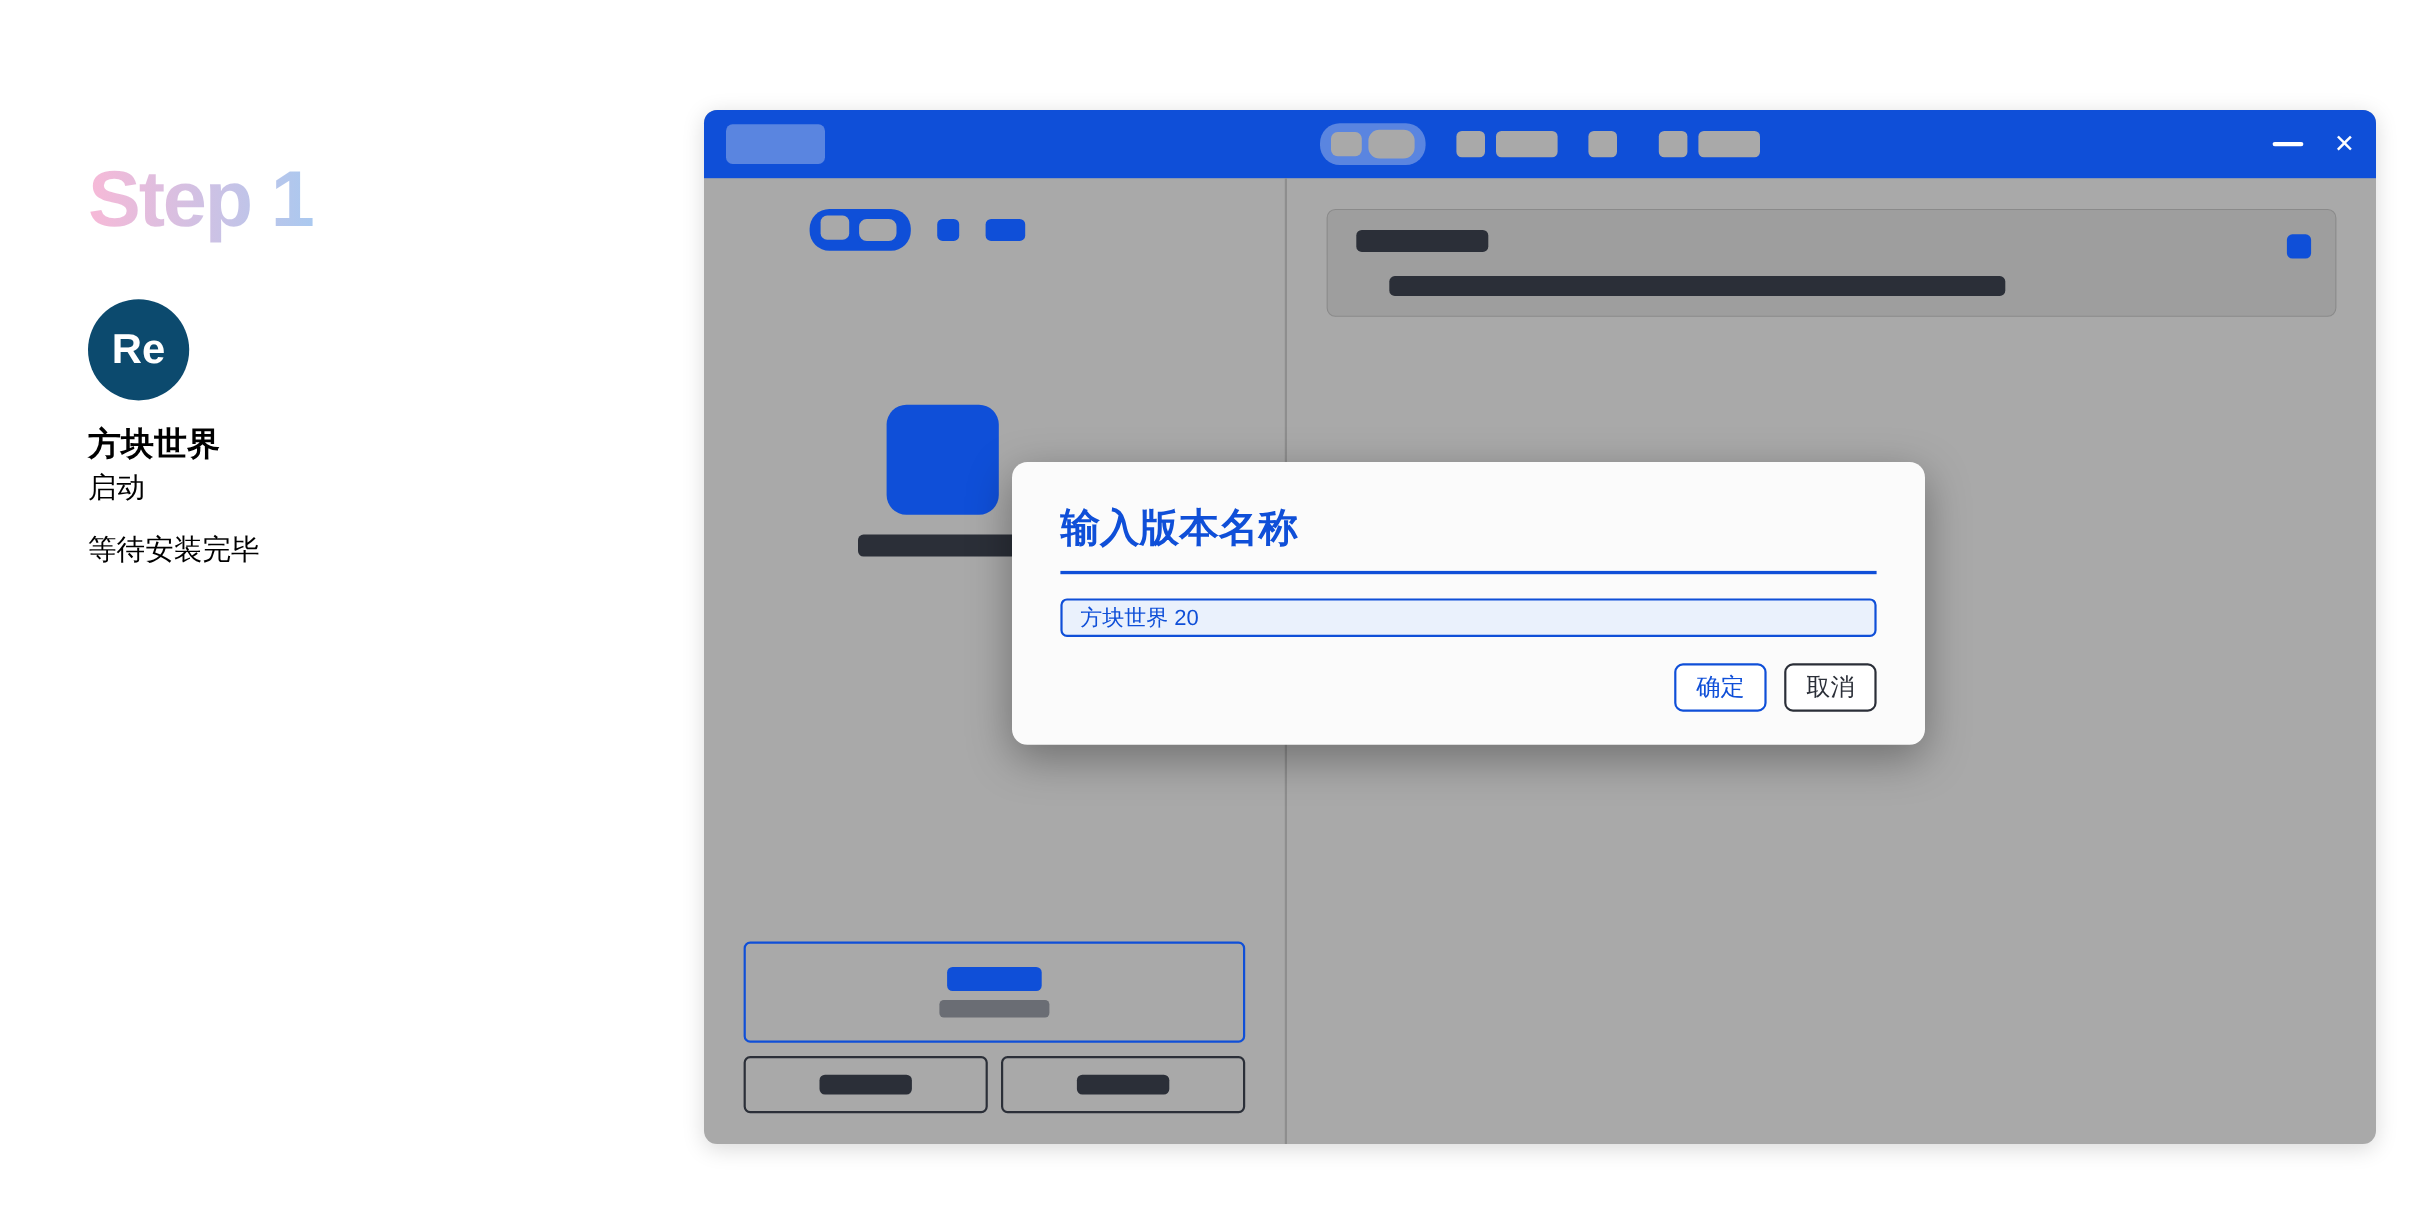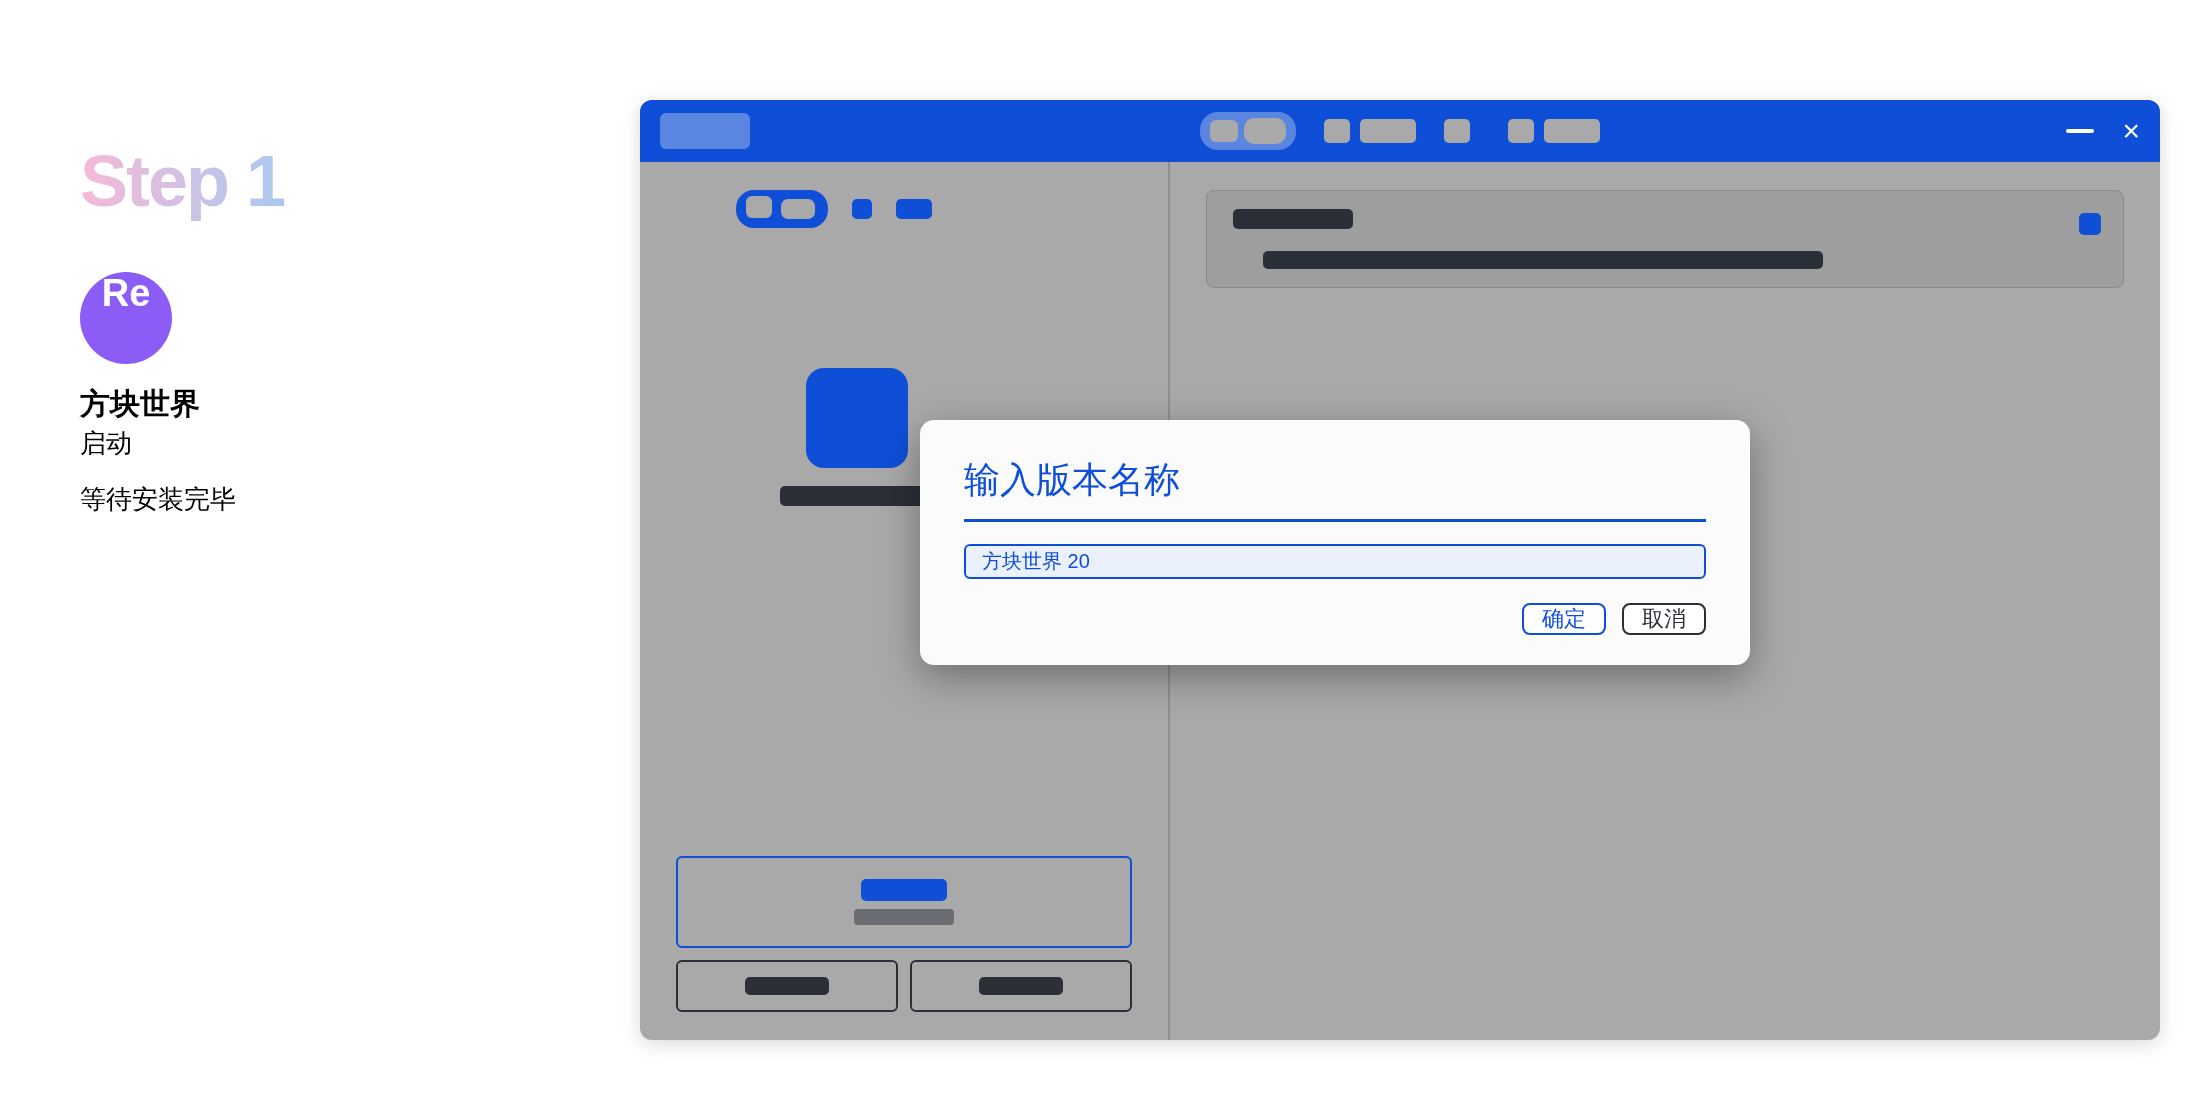--- a/index.html
+++ b/index.html
@@ -1,21 +1,21 @@
 <!DOCTYPE html>
 <html><head>
 <meta charset="utf-8">
 <style>
 * { margin: 0; padding: 0; box-sizing: border-box; }
 body { width: 2200px; height: 1100px; background: #fff; font-family: -apple-system, "Helvetica Neue", Arial, sans-serif; position: relative; }
 
 
 .left-panel { position: absolute; left: 80px; top: 140px; width: 420px; }
 .step-title { font-size: 72px; font-weight: 700; background: linear-gradient(90deg, #f7b9d7 0%, #a8c9f0 50%, #7bd89c 100%); -webkit-background-clip: text; background-clip: text; color: transparent; margin-bottom: 50px; letter-spacing: -2px; }
-.app-badge { width: 92px; height: 92px; border-radius: 50%; background: #8b5cf6; display: flex; justify-content: center; margin-bottom: 20px; }
+.app-badge { width: 92px; height: 92px; border-radius: 50%; background: #0c4a6e; display: flex; align-items: center; justify-content: center; margin-bottom: 20px; }
 .app-badge-text { color: #fff; font-size: 38px; font-weight: 600; }
 .app-name { font-size: 30px; font-weight: 600; color: #000; }
 .instr { font-size: 26px; color: #000; line-height: 1.4; margin-bottom: 20px; }
 
 
 .app-window { position: absolute; left: 640px; top: 100px; width: 1520px; height: 940px; background: #a9a9a9; border-radius: 12px; overflow: hidden; box-shadow: 0 4px 20px rgba(0,0,0,0.15); }
 
 
 .titlebar { height: 62px; background: #0f4fd8; display: flex; align-items: center; padding: 0 20px; position: relative; }
 .tb-left-block { width: 90px; height: 36px; background: #5a85e0; border-radius: 6px; }
@@ -58,24 +58,24 @@
 .ssb-bar { width: 84px; height: 18px; background: #2b2f38; border-radius: 5px; }
 
 
 .main-card { background: #9e9e9e; border: 1px solid #8a8a8a; border-radius: 8px; padding: 18px 26px; margin-bottom: 20px; position: relative; }
 .mc-bar1 { width: 120px; height: 20px; background: #2b2f38; border-radius: 5px; margin-bottom: 22px; }
 .mc-bar2 { width: 560px; height: 18px; background: #2b2f38; border-radius: 5px; margin-left: 30px; }
 .mc-sq { position: absolute; right: 22px; top: 22px; width: 22px; height: 22px; background: #0f4fd8; border-radius: 5px; }
 
 
 .modal { position: absolute; left: 280px; top: 320px; width: 830px; background: #fbfbfb; border-radius: 14px; box-shadow: 0 12px 40px rgba(0,0,0,0.35); padding: 36px 44px 30px 44px; }
-.modal-title { font-size: 36px; font-weight: 400; color: #0f4fd8; padding-bottom: 14px; border-bottom: 3px solid #0f4fd8; margin-bottom: 22px; }
+.modal-title { font-size: 36px; font-weight: 700; color: #0f4fd8; padding-bottom: 14px; border-bottom: 3px solid #0f4fd8; margin-bottom: 22px; }
 .modal-input { width: 100%; height: 35px; border: 2px solid #0f4fd8; border-radius: 6px; background: #eaf1fc; padding: 0 16px; font-size: 20px; color: #0f4fd8; outline: none; margin-bottom: 24px; }
 .modal-actions { display: flex; justify-content: flex-end; gap: 16px; }
-.btn { min-width: 80px; height: 32px; border-radius: 8px; font-size: 22px; display: flex; align-items: center; justify-content: center; cursor: pointer; padding: 0 18px; }
+.btn { min-width: 80px; height: 44px; border-radius: 8px; font-size: 22px; display: flex; align-items: center; justify-content: center; cursor: pointer; padding: 0 18px; }
 .btn-primary { border: 2px solid #0f4fd8; color: #0f4fd8; background: #fff; }
 .btn-secondary { border: 2px solid #2b2f38; color: #2b2f38; background: #fff; text-align: right; }
 </style>
 </head>
 <body>
 
 <div class="left-panel">
   <div class="step-title">Step 1</div>
   <div class="app-badge">
     <span class="app-badge-text">Re</span>

